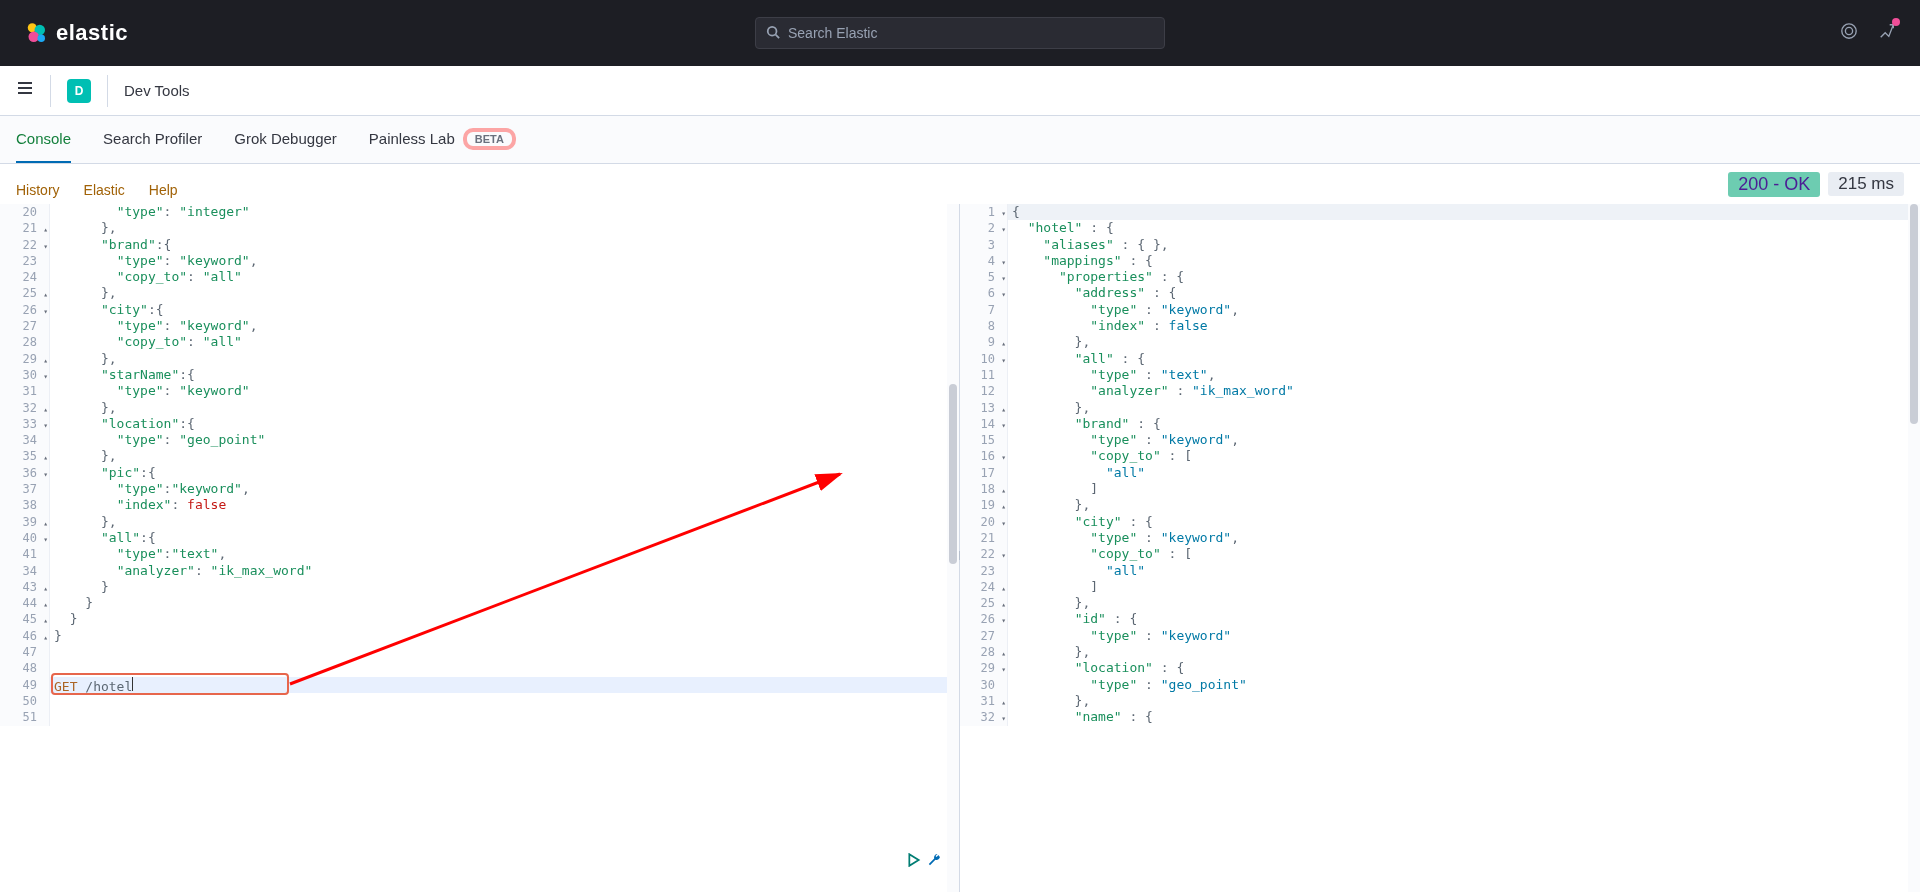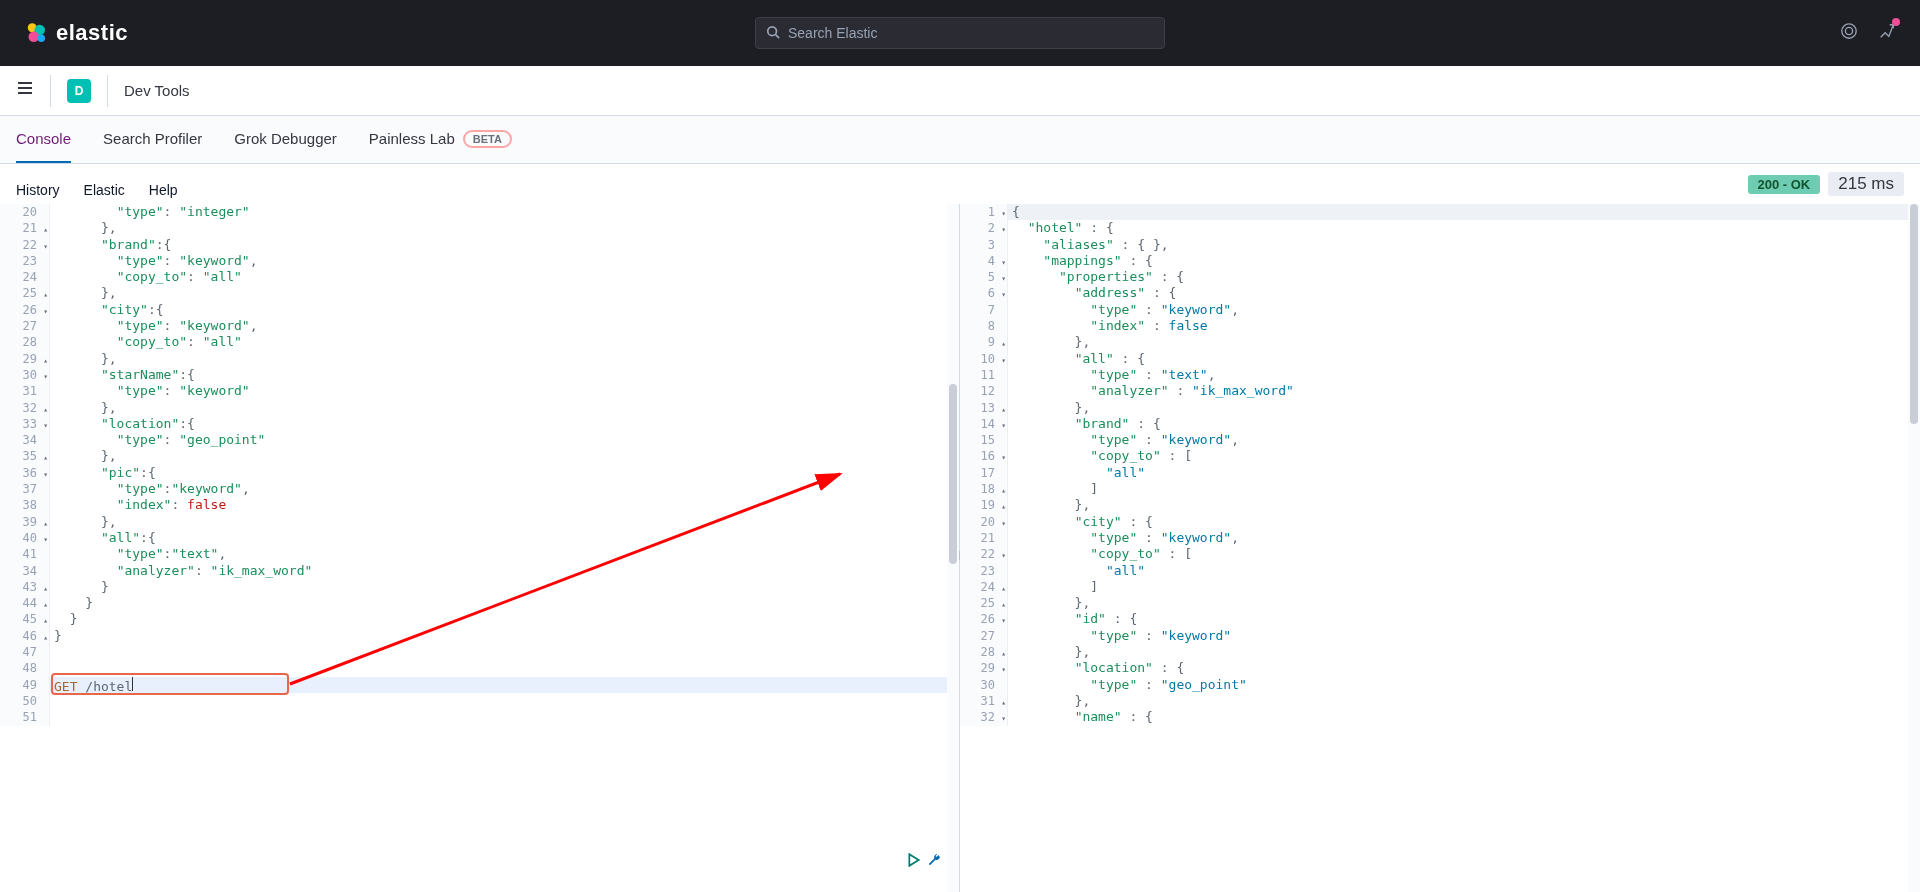--- a/index.html
+++ b/index.html
@@ -17,26 +17,26 @@
 .circle-icon { color: #98a2b3; font-size: 18px; }
 .party-icon { color: #98a2b3; font-size: 18px; position: relative; }
 .pink-dot { position: absolute; top: -4px; right: -4px; width: 8px; height: 8px; background: #f04e98; border-radius: 50%; }
 .breadcrumb-bar { height: 50px; display: flex; align-items: center; padding: 0 16px; gap: 16px; border-bottom: 1px solid #d3dae6; background: #fff; }
 .hamburger { font-size: 18px; color: #343741; cursor: pointer; }
 .vbar { width: 1px; height: 32px; background: #d3dae6; }
 .space-badge { width: 24px; height: 24px; background: #00bfb3; border-radius: 4px; display: flex; align-items: center; justify-content: center; color: #fff; font-weight: 600; font-size: 12px; }
 .bc-text { color: #343741; font-size: 15px; }
 .tabs-bar { height: 48px; display: flex; align-items: center; padding: 0 16px; gap: 32px; border-bottom: 1px solid #d3dae6; background: #fafbfd; }
 .tab { height: 100%; display: flex; align-items: center; font-size: 15px; color: #343741; cursor: pointer; border-bottom: 2px solid transparent; gap: 8px; }
-.tab.active { color: #701a75; border-bottom-color: #006bb4; }
-.beta-badge { font-size: 11px; padding: 1px 8px; border: 2px solid #fca5a5; border-radius: 10px; color: #69707d; font-weight: 600; }
+.tab.active { color: #15803d; border-bottom-color: #006bb4; }
+.beta-badge { font-size: 11px; padding: 1px 8px; border: 4px solid #fca5a5; border-radius: 10px; color: #69707d; font-weight: 600; }
 .tool-bar { height: 40px; display: flex; align-items: center; padding: 0 16px; gap: 24px; background: #fff; }
-.tool-link { color: #0f172a; font-size: 14px; cursor: pointer; margin-top: 12px; }
+.tool-link { color: #a16207; font-size: 14px; cursor: pointer; margin-top: 12px; }
 .tool-right { margin-left: auto; display: flex; align-items: center; gap: 8px; }
-.status-badge { background: #6dccb1; color: #14532d; padding: 2px 10px; border-radius: 3px; font-size: 13px; font-weight: 700; }
+.status-badge { background: #6dccb1; color: #4c1d95; padding: 2px 10px; border-radius: 3px; font-size: 18px; font-weight: 400; }
 .time-badge { background: #e9edf3; color: #343741; padding: 2px 10px; border-radius: 3px; font-size: 17px; }
 .editor-wrap { display: flex; height: calc(100vh - 188px); position: relative; }
 .editor-pane { width: 50%; position: relative; overflow: hidden; }
 .editor-pane.left { border-right: 1px solid #d3dae6; }
 .gutter { position: absolute; left: 0; top: 0; width: 50px; background: #fafbfd; border-right: 1px solid #eceff5; font-family: Menlo, Monaco, Consolas, monospace; font-size: 12px; color: #98a2b3; }
 .editor-pane.right .gutter { width: 48px; }
 .gline { height: 16.3px; text-align: right; padding-right: 12px; line-height: 16.3px; position: relative; }
 .fold { position: absolute; right: 1px; top: 2px; font-size: 8px; color: #69707d; }
 .code-area { position: absolute; left: 50px; right: 0; top: 0; font-family: Menlo, Monaco, Consolas, monospace; font-size: 13px; line-height: 16.3px; }
 .editor-pane.right .code-area { left: 48px; }

